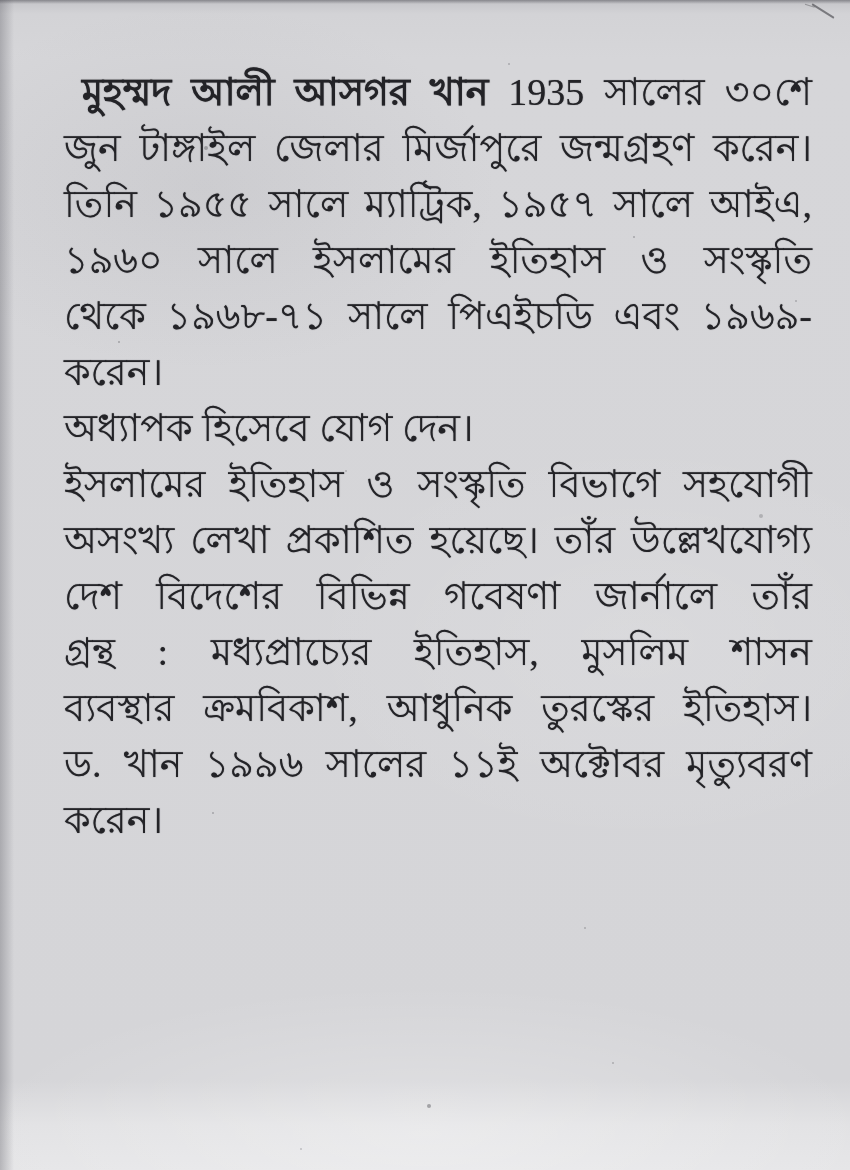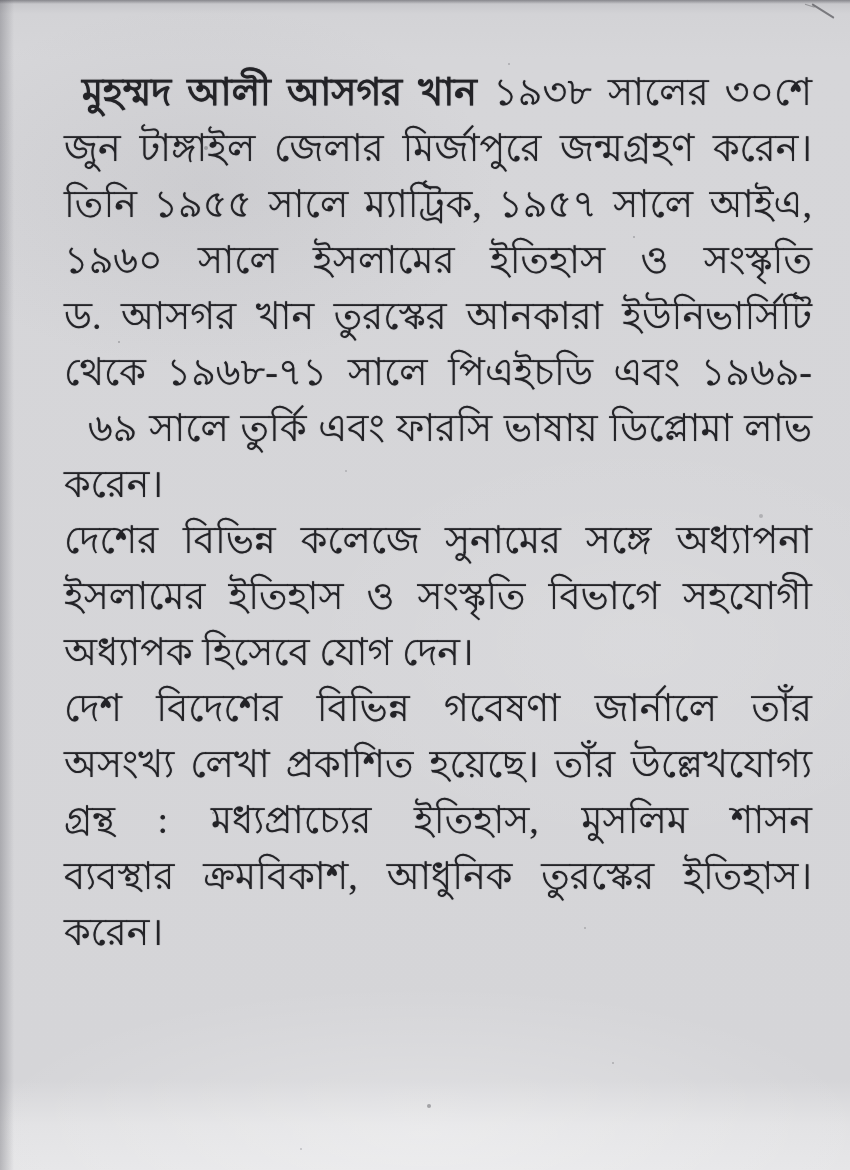--- a/index.html
+++ b/index.html
@@ -82,30 +82,28 @@
 </style>
 </head>
 <body>
 
 <div class="page">
   <div class="edge-top"></div>
   <div class="edge-left"></div>
   <div class="scratch"></div>
   <div class="specks"></div>
   <div class="text-block" style="color: rgb(35, 35, 39);">
-      <div class="line justify" style="padding-left: 18px;"><span class="seg bold">মুহম্মদ আলী আসগর খান</span><span class="seg normal"> ১৯৩৮ সালের ৩০শে</span></div>
+      <div class="line justify" style="padding-left: 18px;"><span class="seg bold">মুহম্মদ আলী আসগর খান</span><span class="seg normal"> 1935 সালের ৩০শে</span></div>
       <div class="line justify"><span class="seg normal">জুন টাঙ্গাইল জেলার মির্জাপুরে জন্মগ্রহণ করেন।</span></div>
       <div class="line justify"><span class="seg normal">তিনি ১৯৫৫ সালে ম্যাট্রিক, ১৯৫৭ সালে আইএ,</span></div>
       <div class="line justify"><span class="seg normal">১৯৬০ সালে ইসলামের ইতিহাস ও সংস্কৃতি</span></div>
-      <div class="line justify"><span class="seg normal">ড. আসগর খান তুরস্কের আনকারা ইউনিভার্সিটি</span></div>
       <div class="line justify"><span class="seg normal">থেকে ১৯৬৮-৭১ সালে পিএইচডি এবং ১৯৬৯-</span></div>
-      <div class="line justify" style="padding-left: 24px;"><span class="seg normal">৬৯ সালে তুর্কি এবং ফারসি ভাষায় ডিপ্লোমা লাভ</span></div>
       <div class="line left"><span class="seg normal">করেন।</span></div>
-      <div class="line justify"><span class="seg normal">দেশের বিভিন্ন কলেজে সুনামের সঙ্গে অধ্যাপনা</span></div>
+      <div class="line left"><span class="seg normal">অধ্যাপক হিসেবে যোগ দেন।</span></div>
       <div class="line justify"><span class="seg normal">ইসলামের ইতিহাস ও সংস্কৃতি বিভাগে সহযোগী</span></div>
-      <div class="line left"><span class="seg normal">অধ্যাপক হিসেবে যোগ দেন।</span></div>
+      <div class="line justify"><span class="seg normal">অসংখ্য লেখা প্রকাশিত হয়েছে। তাঁর উল্লেখযোগ্য</span></div>
       <div class="line justify"><span class="seg normal">দেশ বিদেশের বিভিন্ন গবেষণা জার্নালে তাঁর</span></div>
-      <div class="line justify"><span class="seg normal">অসংখ্য লেখা প্রকাশিত হয়েছে। তাঁর উল্লেখযোগ্য</span></div>
       <div class="line justify"><span class="seg normal">গ্রন্থ : </span><span class="seg italic">মধ্যপ্রাচ্যের ইতিহাস, মুসলিম শাসন</span></div>
       <div class="line justify"><span class="seg italic">ব্যবস্থার ক্রমবিকাশ, আধুনিক তুরস্কের ইতিহাস</span><span class="seg normal">।</span></div>
+      <div class="line justify"><span class="seg normal">ড. খান ১৯৯৬ সালের ১১ই অক্টোবর মৃত্যুবরণ</span></div>
       <div class="line left"><span class="seg normal">করেন।</span></div>
     </div>
 </div>
 
 </body></html>

